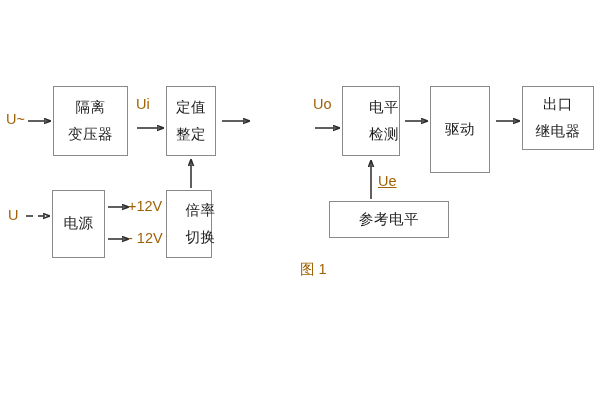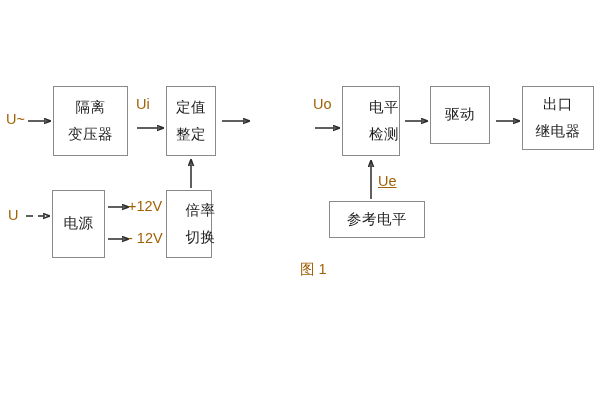--- a/index.html
+++ b/index.html
@@ -117,39 +117,39 @@
     <span class="line">定值</span>
     <span class="line">整定</span>
   </div>
 
 
   <div class="block" style="left:342px; top:86px; width:58px; height:70px;align-items:flex-end;">
     <span class="line">电平</span>
     <span class="line">检测</span>
   </div>
 
-  <div class="block single" style="left:430px; top:86px; width:60px; height:58px;">
+  <div class="block single" style="left:430px; top:86px; width:60px; height:87px;">
     <span class="line">驱动</span>
   </div>
 
   <div class="block" style="left:522px; top:86px; width:72px; height:64px;">
     <span class="line">出口</span>
     <span class="line">继电器</span>
   </div>
 
   <div class="block single" style="left:52px; top:190px; width:53px; height:68px;">
     <span class="line">电源</span>
   </div>
 
   <div class="block" style="left:166px; top:190px; width:46px; height:68px;padding-left:23px;">
     <span class="line">倍率</span>
     <span class="line">切换</span>
   </div>
 
-  <div class="block single" style="left:329px; top:201px; width:96px; height:37px;">
+  <div class="block single" style="left:329px; top:201px; width:120px; height:37px;">
     <span class="line">参考电平</span>
   </div>
 
   <div class="label" style="left:6px; top:112px;">U~</div>
 
   <div class="label" style="left:8px; top:208px;">U</div>
 
   <div class="label" style="left:136px; top:97px;">Ui</div>
 
   <div class="label" style="left:313px; top:97px;">Uo</div>

